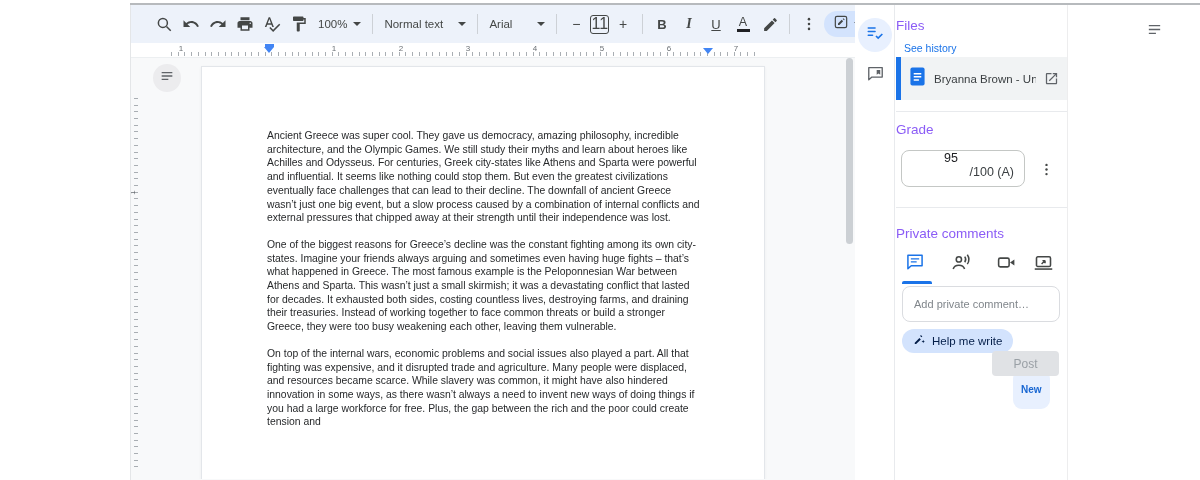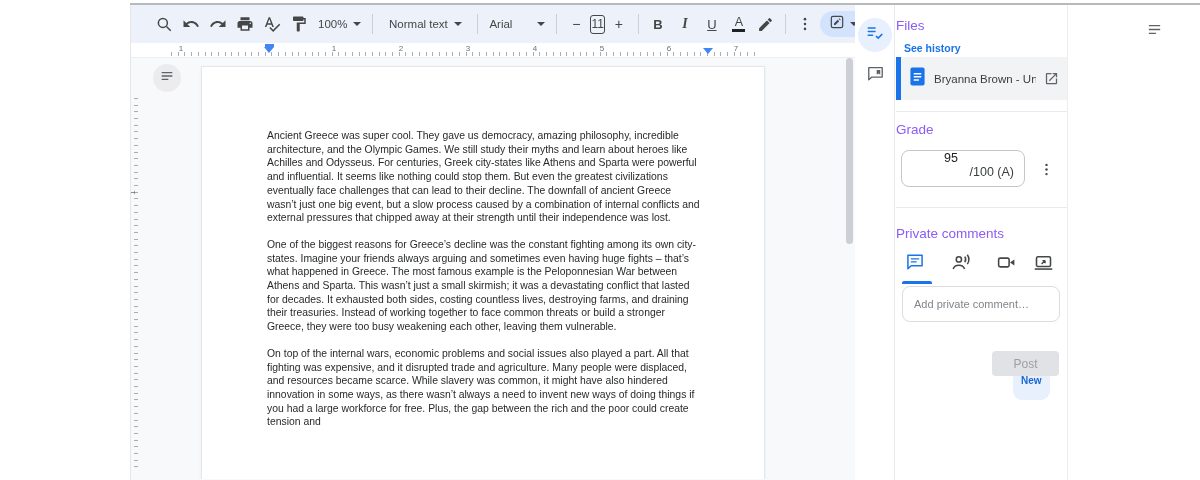--- a/index.html
+++ b/index.html
@@ -21,21 +21,21 @@
   .tb-text { font-size:11.5px; color:#444746; padding:0 5px; gap:6px; }
   .caret { width:0; height:0; border-left:4px solid transparent; border-right:4px solid transparent;
     border-top:4.5px solid #444746; display:inline-block; }
   .tb-div { width:1px; height:20px; background:#cdd1d6; margin:0 5px; flex:0 0 auto; }
   .fmt { font-size:13px; font-weight:700; width:24px; }
   .fmt-i { font-style:italic; font-weight:600; font-family:"Liberation Serif", serif; font-size:14px; }
   .fmt-u { text-decoration:underline; font-weight:500; }
   .color-a { display:flex; flex-direction:column; align-items:center; line-height:1; width:26px; }
   .color-a .bar { width:13px; height:3px; background:#202124; margin-top:1px; }
   .size-box { width:24px; height:19px; border:1px solid #444746; border-radius:3px;
-    font-size:12px; display:flex; align-items:center; justify-content:center; background:#edf2fa; }
+    font-size:16px; display:flex; align-items:center; justify-content:center; background:#edf2fa; }
   .pm { font-size:14px; width:20px; }
   .spacer { flex:1; }
   .mode-pill { height:26px; border-radius:13px; background:#d3e3fd; display:flex;
     align-items:center; gap:5px; padding:0 9px; cursor:pointer; flex:0 0 auto; }
 
   
   .ruler { position:relative; height:15px; background:#fff; border-bottom:1px solid #eceff1; }
   .ruler-ticks { position:absolute; left:40px; width:585px; top:9px; height:4px;
     background:repeating-linear-gradient(to right,#a9aeb3 0,#a9aeb3 1px,transparent 1px,transparent 6.7px); }
   .ruler-num { position:absolute; top:1px; font-size:8px; color:#6b7075; transform:translateX(-50%); }
@@ -63,21 +63,21 @@
 
   
   #panel { position:absolute; left:855px; top:5px; right:0; bottom:0; background:#fff; }
   .strip { position:absolute; left:0; top:0; width:40px; height:100%; border-right:1px solid #e8eaed; }
   .strip-btn { position:absolute; display:flex; align-items:center; justify-content:center; cursor:pointer; }
   .strip-btn.sel { left:3px; top:13px; width:34px; height:34px; border-radius:50%; background:#e8f0fe; }
   .strip-btn.plain { left:8px; top:58px; width:24px; height:24px; }
 
   .pcontent { position:absolute; left:41px; top:0; width:171px; height:100%; }
   .p-h { position:absolute; left:0; font-size:13.5px; font-weight:500; color:#8b5cf6; }
-  .see-history { position:absolute; left:8px; top:37px; font-size:10.5px; color:#1a73e8; cursor:pointer;font-weight:bold; }
+  .see-history { position:absolute; left:8px; top:37px; font-size:10.5px; color:#1a73e8; cursor:pointer; }
   .file-row { position:absolute; left:0; right:0; top:52px; height:43px; background:#f1f3f4;
     border-left:5px solid #1a73e8; display:flex; align-items:center; gap:8px; padding:0 8px; cursor:pointer; }
   .file-name { flex:1; font-size:11.5px; color:#3c4043; white-space:nowrap; overflow:hidden; }
   .hdiv { position:absolute; left:0; right:0; height:1px; background:#e8eaed; }
   .grade-box { position:absolute; left:5px; top:145px; width:124px; height:37px;
     border:1px solid #c4c7c5; border-radius:8px; display:flex; align-items:center; padding:0 10px;flex-direction:column; }
   .grade-box input { width:38px; border:0; outline:0; font-size:12.5px; color:#202124;
     font-family:"Liberation Sans",sans-serif; background:transparent; }
   .grade-out { margin-left:auto; font-size:12.5px; color:#3c4043; }
   .icon-btn { display:flex; align-items:center; justify-content:center; cursor:pointer; }
@@ -86,21 +86,21 @@
     justify-content:center; cursor:pointer; }
   .tab-underline { position:absolute; left:6px; top:276px; width:30px; height:3px;
     background:#1a73e8; border-radius:2px 2px 0 0; }
   .pc-input { position:absolute; left:6px; top:281px; width:158px; height:36px;
     border:1px solid #dadce0; border-radius:8px; padding:0 11px; font-size:11px;
     color:#3c4043; font-family:"Liberation Sans",sans-serif; outline:0; background:#fff; }
   .pc-input::placeholder { color:#80868b; }
   .hmw-pill { position:absolute; left:6px; top:324px; height:24px; border-radius:12px;
     background:#d3e3fd; display:flex; align-items:center; gap:5px; padding:0 11px;
     font-size:11.5px; font-weight:500; color:#041e49; cursor:pointer; }
-  .new-badge { position:absolute; left:117px; top:320px; background:#e8f0fe; color:#1967d2;
+  .new-badge { position:absolute; left:117px; top:329px; background:#e8f0fe; color:#1967d2;
     font-size:10px; font-weight:700; padding:14px 8px; border-radius:9px;margin-top:36px; }
   .post-btn { position:absolute; right:8px; top:346px; width:67px; height:25px;
     background:#e0e2e5; color:#9aa0a6; font-size:12px; font-weight:500; border-radius:4px;
     display:flex; align-items:center; justify-content:center; cursor:default; }
   .vdiv2 { position:absolute; left:212px; top:0; bottom:0; width:1px; background:#ededee; }
   .panel-menu { position:absolute; left:288px; top:13px; width:22px; height:22px; cursor:pointer;
     display:flex; align-items:center; justify-content:center; }
 </style>
 </head>
 <body>
@@ -151,21 +151,21 @@
           <svg width="18" height="18" viewBox="0 0 24 24">
             <path fill="#444746" d="M18 4V3c0-.55-.45-1-1-1H5c-.55 0-1 .45-1 1v4c0 .55.45 1 1 1h12c.55 0 1-.45 1-1V6h1v4H9v11c0 .55.45 1 1 1h2c.55 0 1-.45 1-1v-9h8V4h-3z"></path>
           </svg>
         </span>
     </div>
     <div class="tb-btn tb-text">
       <span>100%</span>
       <span class="caret"></span>
     </div>
     <div class="tb-div"></div>
-    <div class="tb-btn tb-text" style="min-width:92px; ">
+    <div class="tb-btn tb-text" style="min-width:92px; justify-content:space-between;">
       <span>Normal text</span>
       <span class="caret"></span>
     </div>
     <div class="tb-div"></div>
     <div class="tb-btn tb-text" style="min-width:66px; justify-content:space-between;">
       <span>Arial</span>
       <span class="caret"></span>
     </div>
     <div class="tb-div"></div>
     <div class="tb-btn pm">−</div>
@@ -339,20 +339,27 @@
               <rect x="4" y="5.5" width="16" height="11" rx="1.5" fill="none" stroke="#444746" stroke-width="1.8"></rect>
               <path stroke="#444746" stroke-width="1.8" d="M2 19.5h20" fill="none"></path>
               <path d="M9.8 13.8l4-4m0 0h-3m3 0v3" fill="none" stroke="#444746" stroke-width="1.6"></path>
             </svg></span>
       </div>
     </div>
     <div class="tab-underline"></div>
 
     <input class="pc-input" placeholder="Add private comment…" style="">
 
+    <div class="hmw-pill">
+      <span><svg width="14" height="14" viewBox="0 0 24 24">
+            <path fill="#041e49" d="M3 16.6V19h2.4l8-8-2.4-2.4-8 8zM14.6 7.4l1.4-1.4-2.4-2.4-1.4 1.4 2.4 2.4z"></path>
+            <path fill="#041e49" d="M17.5 11.5l.8 2.2 2.2.8-2.2.8-.8 2.2-.8-2.2-2.2-.8 2.2-.8z"></path>
+          </svg></span>
+      <span>Help me write</span>
+    </div>
     <span class="new-badge">New</span>
     <div class="post-btn">Post</div>
   </div>
 
   <div class="vdiv2"></div>
   <div class="panel-menu">
     <svg width="17" height="17" viewBox="0 0 24 24">
         <path stroke="#5f6368" stroke-width="2" d="M4 6.5h16M4 12h16M4 17.5h10" fill="none"></path>
       </svg>
   </div>

